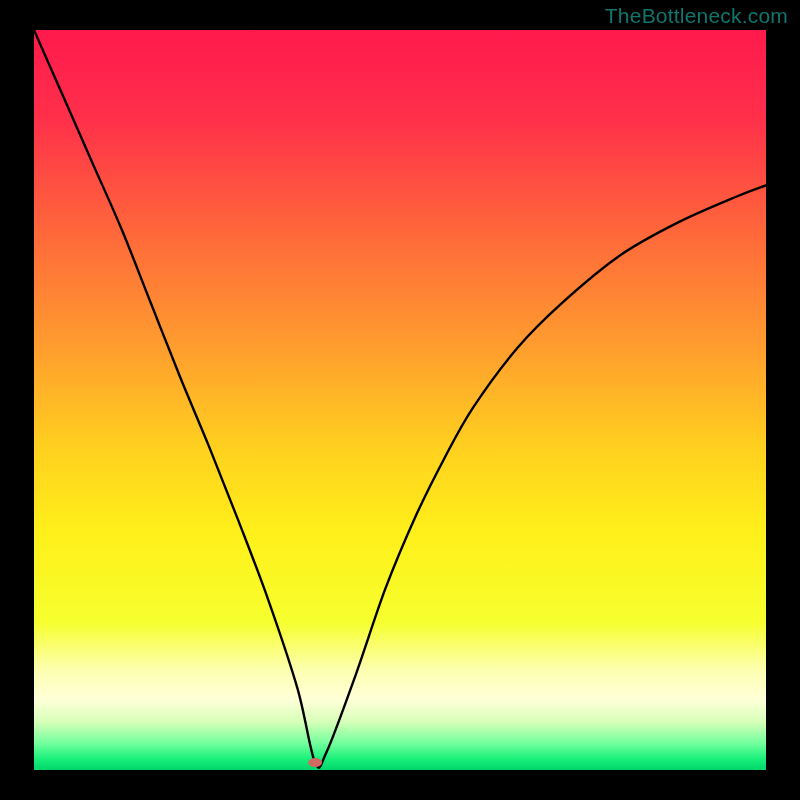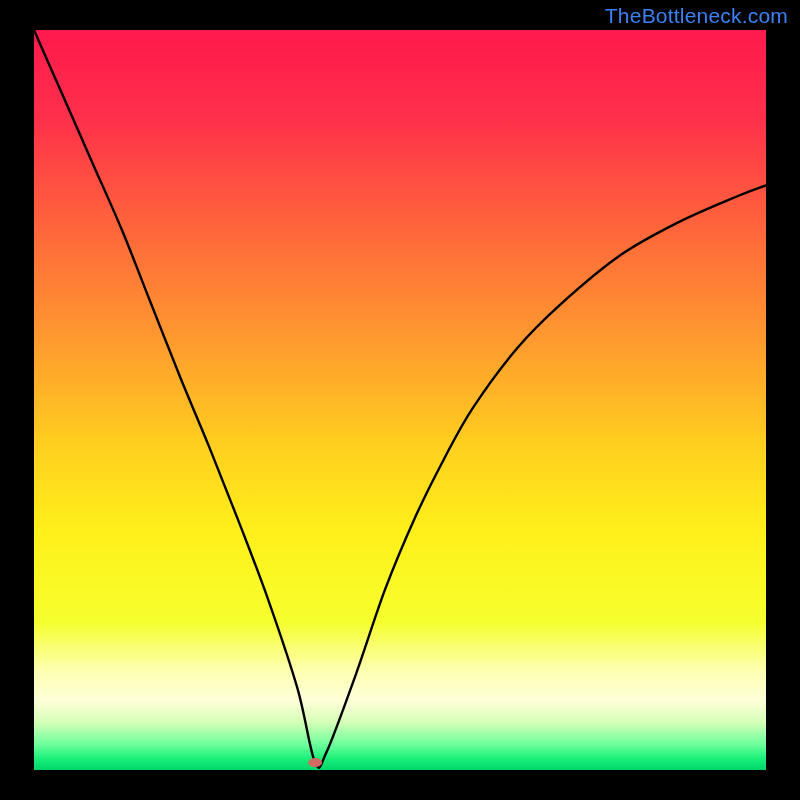--- a/index.html
+++ b/index.html
@@ -15,21 +15,21 @@
     width: 800px;
     height: 800px;
     background: #000000;
   }
   .watermark {
     position: absolute;
     top: 4px;
     right: 12px;
     font-family: Arial, Helvetica, sans-serif;
     font-size: 21px;
-    color: #3b82f6;
+    color: #0f766e;
     letter-spacing: 0.2px;
     user-select: none;
     z-index: 5;
   }
   svg {
     position: absolute;
     left: 0;
     top: 0;
   }
 </style>

